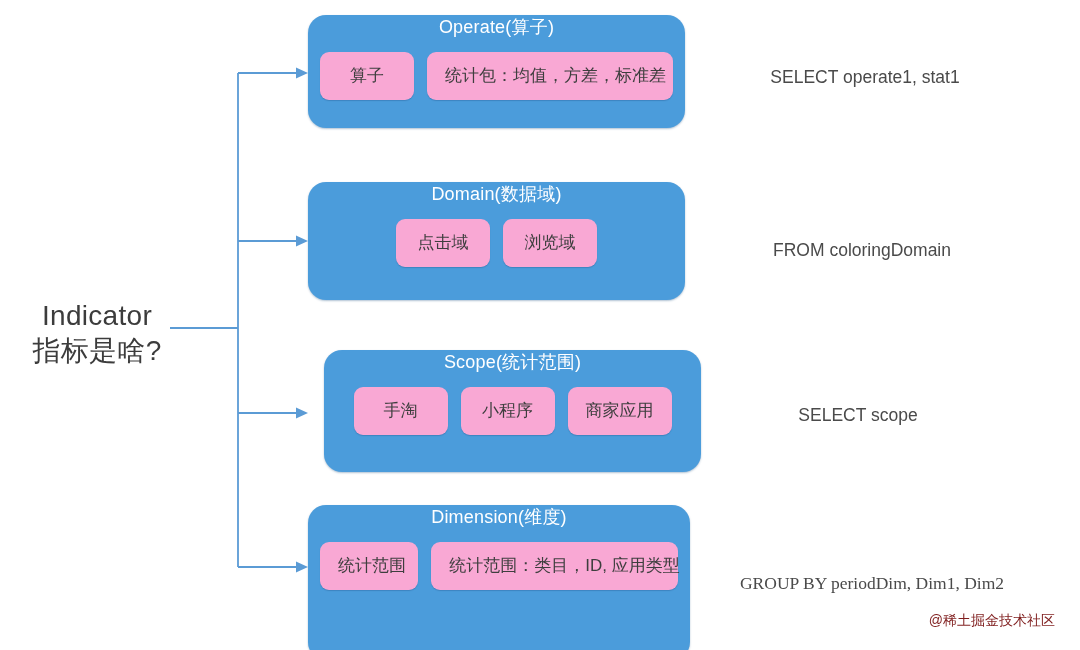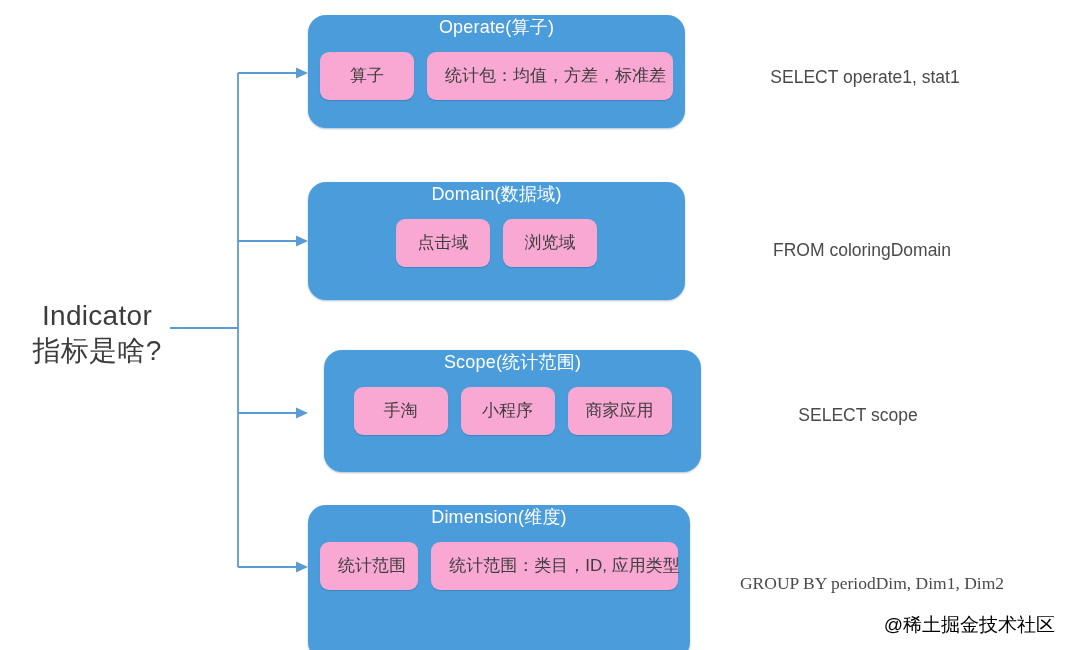--- a/index.html
+++ b/index.html
@@ -77,22 +77,22 @@
     white-space: nowrap;
   }
   .a0 { left: 865px; top: 77px;  }
   .a1 { left: 862px; top: 250px; }
   .a2 { left: 858px; top: 415px; }
   .a3 { left: 872px; top: 583px; font-family: Liberation Serif, serif; }
   .watermark {
     position: absolute;
     right: 25px;
     top: 612px;
-    font-size: 19px;
-    color: #000000;
+    font-size: 14px;
+    color: #7f1d1d;
     white-space: nowrap;
   }
 </style>
 </head>
 <body>
 
 <div class="canvas">
 
   <svg class="connectors" width="1080" height="650" viewBox="0 0 1080 650">
     <g stroke="#5b9bd5" stroke-width="1.8" fill="none">

